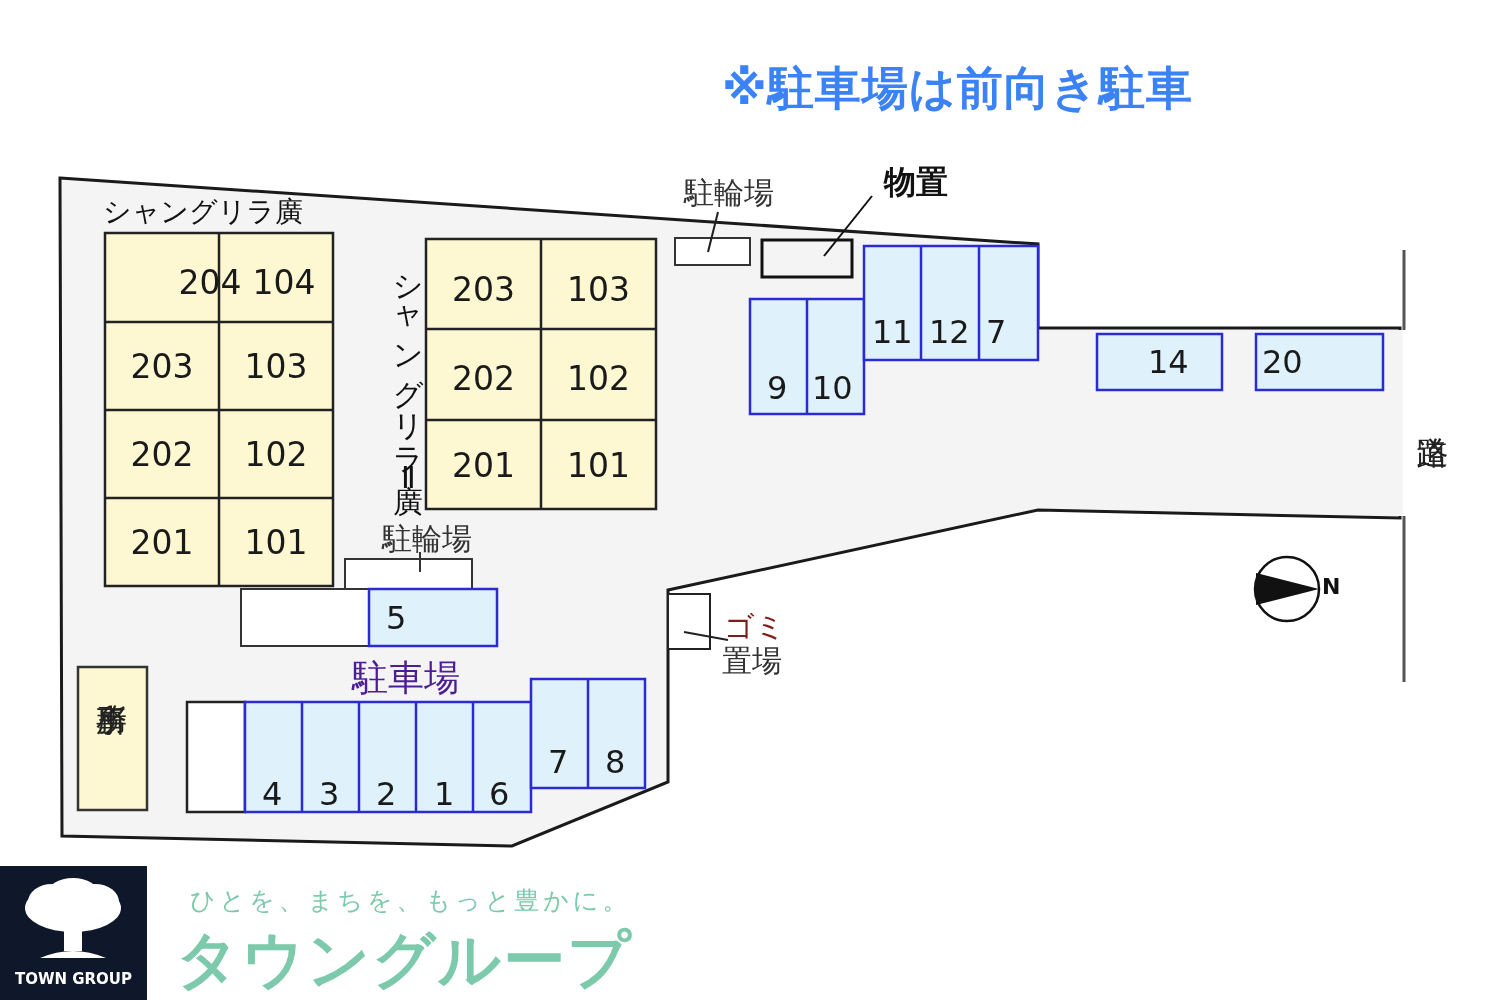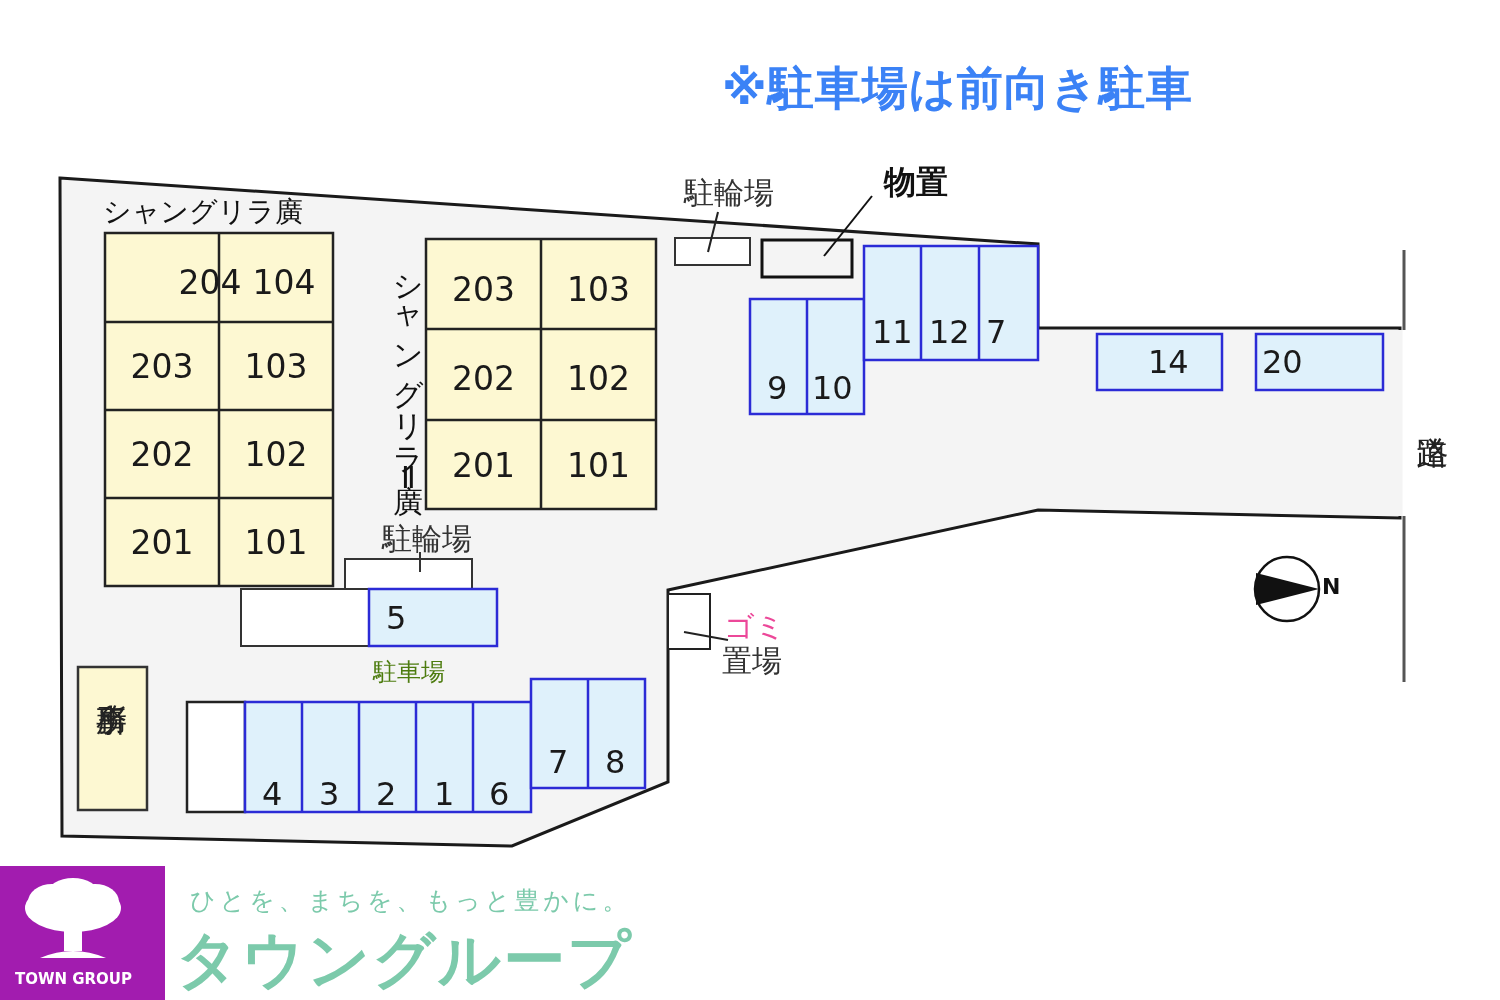--- a/index.html
+++ b/index.html
@@ -3,21 +3,21 @@
   <meta charset="utf-8">
   <style>
     html, body { margin: 0; padding: 0; background: #ffffff; }
     body { width: 1500px; height: 1000px; position: relative; overflow: hidden; font-family: "DejaVu Sans", sans-serif; }
     svg.map { position: absolute; left: 0; top: 0; }
     .notice { position: absolute; left: 722px; top: 58px; font-family: "DejaVu Sans", sans-serif; font-weight: bold; font-size: 46px; color: #3b82f6; letter-spacing: 1px; white-space: nowrap; }
     .lbl { position: absolute; font-family: "DejaVu Sans", sans-serif; color: #111; white-space: nowrap; line-height: 1; }
     .vert { writing-mode: vertical-rl; text-orientation: upright; }
     .unit { position: absolute; display: flex; align-items: center; justify-content: center; font-family: "DejaVu Sans", sans-serif; font-size: 33px; color: #1a1a1a; box-sizing: border-box; }
     .space-num { position: absolute; font-family: "DejaVu Sans", sans-serif; font-size: 32px; color: #1a1a1a; line-height: 1; }
-    .footer-logo { position: absolute; left: 0; top: 866px; width: 165px; height: 134px; background: #a21caf; }
+    .footer-logo { position: absolute; left: 0; top: 866px; width: 147px; height: 134px; background: #0f172a; }
     .footer-logo .town { position: absolute; left: 0; width: 147px; bottom: 12px; text-align: center; color: #ffffff; font-family: "DejaVu Sans", sans-serif; font-size: 15px; font-weight: bold; letter-spacing: 0px; }
     .slogan { position: absolute; left: 190px; top: 884px; color: #7ccaab; font-size: 25px; letter-spacing: 4px; font-family: Liberation Sans, sans-serif; white-space: nowrap; }
     .brand { position: absolute; left: 176px; top: 918px; color: #7ccaab; font-size: 62px; font-weight: bold; letter-spacing: 2px; font-family: "DejaVu Sans", sans-serif; white-space: nowrap; }
   </style>
 </head>
 <body>
 
 <svg class="map" width="1500" height="1000" viewBox="0 0 1500 1000">
 
   <polygon points="60,178 1038,244 1038,328 1400,328 1400,518 1038,510 668,590 668,782 512,846 62,836" fill="#f4f4f4" stroke="#1a1a1a" stroke-width="3"></polygon>
@@ -96,23 +96,23 @@
 <div class="unit" style="left:426px; top:244px; width:115px; height:90px;">203</div>
 <div class="unit" style="left:541px; top:244px; width:115px; height:90px;">103</div>
 <div class="unit" style="left:426px; top:333px; width:115px; height:90px;">202</div>
 <div class="unit" style="left:541px; top:333px; width:115px; height:90px;">102</div>
 <div class="unit" style="left:426px; top:420px; width:115px; height:90px;">201</div>
 <div class="unit" style="left:541px; top:420px; width:115px; height:90px;">101</div>
 
 <div class="lbl" style="left:684px; top:178px; font-size:30px; color:#333;">駐輪場</div>
 <div class="lbl" style="left:884px; top:166px; font-size:32px; font-weight:bold;">物置</div>
 <div class="lbl" style="left:382px; top:524px; font-size:30px; color:#333;">駐輪場</div>
-<div class="lbl" style="left:352px; top:660px; font-size:24px; color:#4d7c0f;margin-left:21px;">駐車場</div>
+<div class="lbl" style="left:352px; top:660px; font-size:36px; color:#4c1d95;">駐車場</div>
 <div class="lbl vert" style="left:92px; top:680px; font-size:31px; line-height:40px; color:#222;">事務所</div>
-<div class="lbl" style="left:724px; top:612px; font-size:30px; color:#ec4899;">ゴミ</div>
+<div class="lbl" style="left:724px; top:612px; font-size:30px; color:#7f1d1d;">ゴミ</div>
 <div class="lbl" style="left:722px; top:646px; font-size:30px; color:#333;">置場</div>
 <div class="lbl vert" style="left:1414px; top:412px; font-size:32px; line-height:38px; color:#222;">道路</div>
 <div class="lbl" style="left:1322px; top:576px; font-size:22px; font-weight:bold;">N</div>
 
 <div class="space-num" style="left:767px; top:372px;">9</div>
 <div class="space-num" style="left:812px; top:372px;">10</div>
 <div class="space-num" style="left:872px; top:316px;">11</div>
 <div class="space-num" style="left:929px; top:316px;">12</div>
 <div class="space-num" style="left:986px; top:316px;">7</div>
 <div class="space-num" style="left:1148px; top:346px;">14</div>

